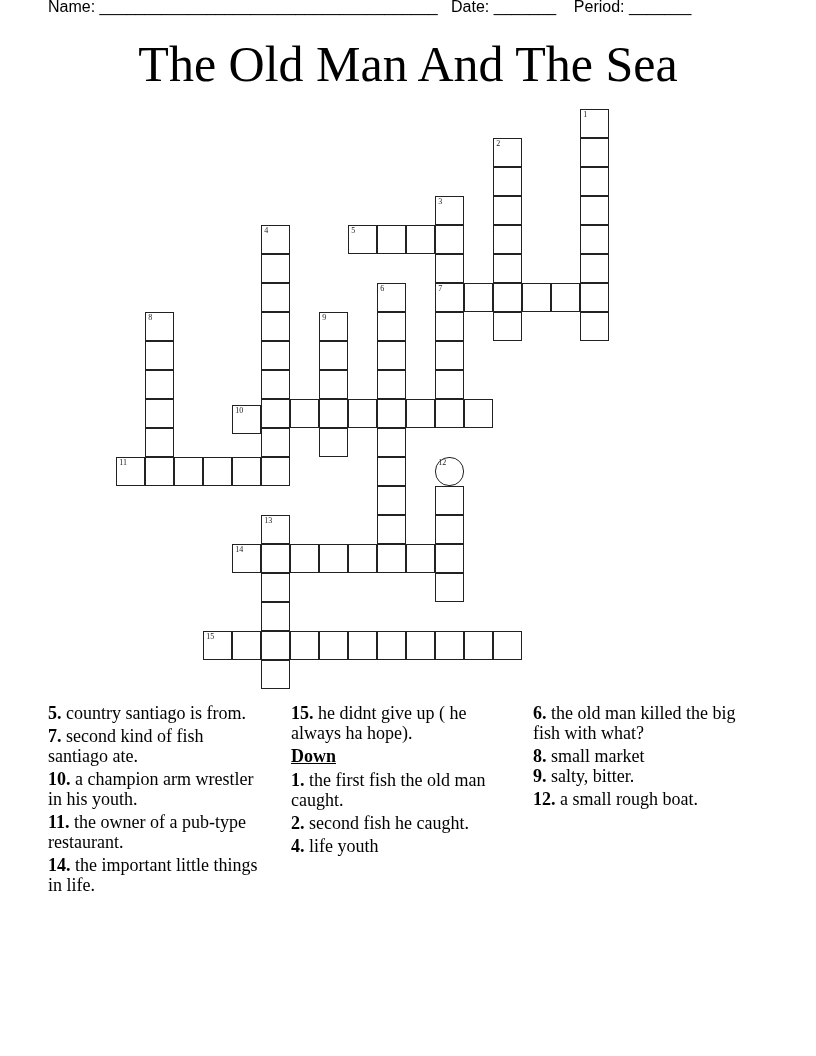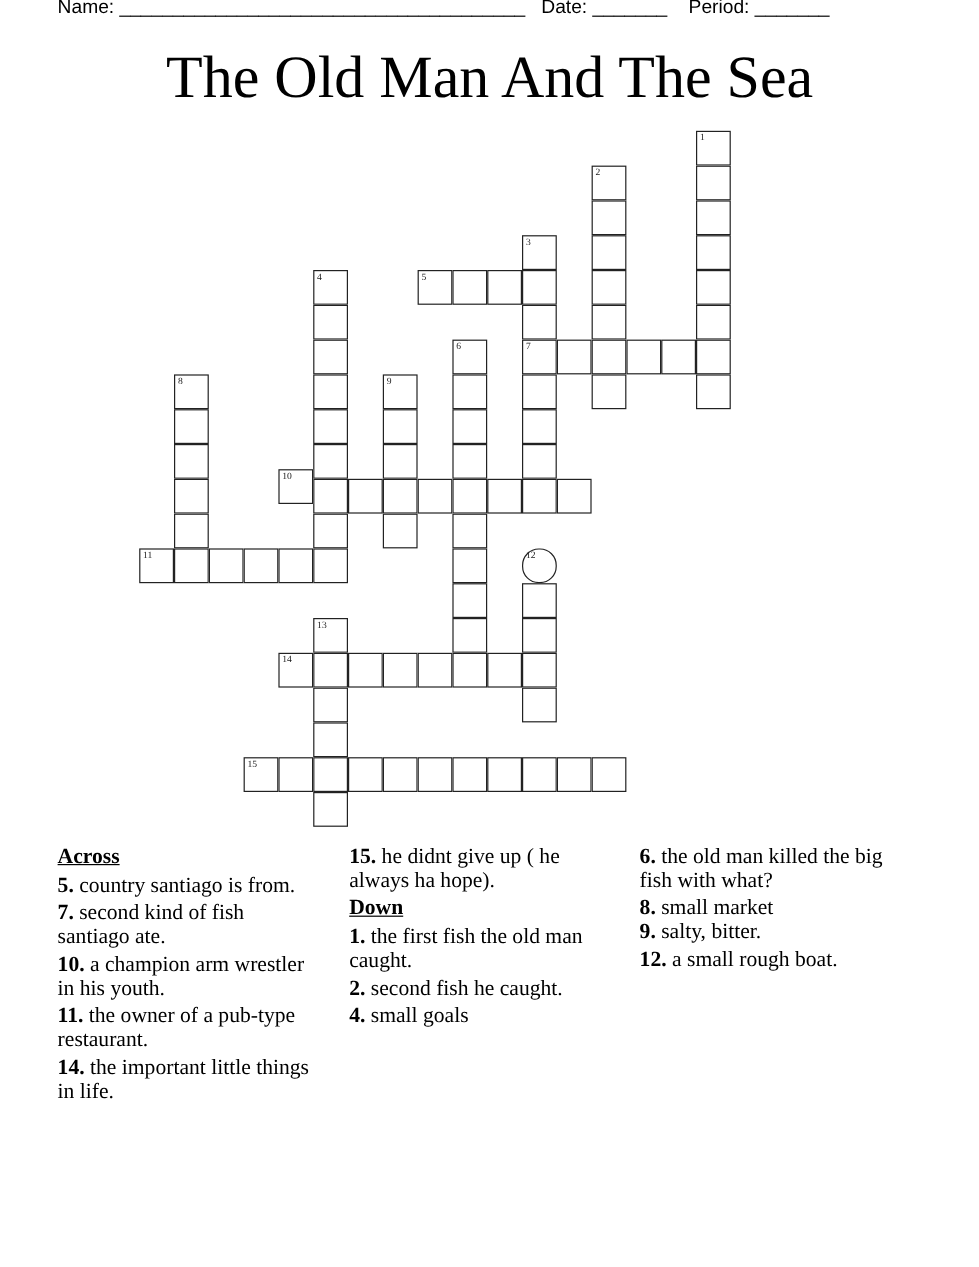--- a/index.html
+++ b/index.html
@@ -92,21 +92,21 @@
     <div class="cell" style="left: 29px; top: 290px;"></div>
     <div class="cell" style="left: 29px; top: 319px;"></div>
     <div class="cell" style="left: 29px; top: 348px;"></div>
     <div class="cell" style="left: 203px; top: 203px;">
       <span class="cell-num">9</span>
     </div>
     <div class="cell" style="left: 203px; top: 232px;"></div>
     <div class="cell" style="left: 203px; top: 261px;"></div>
     <div class="cell" style="left: 203px; top: 290px;"></div>
     <div class="cell" style="left: 203px; top: 319px;"></div>
-    <div class="cell" style="left: 116px; top: 282px;">
+    <div class="cell" style="left: 116px; top: 296px;">
       <span class="cell-num">10</span>
     </div>
     <div class="cell" style="left: 174px; top: 290px;"></div>
     <div class="cell" style="left: 232px; top: 290px;"></div>
     <div class="cell" style="left: 290px; top: 290px;"></div>
     <div class="cell" style="left: 348px; top: 290px;"></div>
     <div class="cell" style="left: 0px; top: 348px;">
       <span class="cell-num">11</span>
     </div>
     <div class="cell" style="left: 58px; top: 348px;"></div>
@@ -144,33 +144,32 @@
     <div class="cell" style="left: 232px; top: 522px;"></div>
     <div class="cell" style="left: 261px; top: 522px;"></div>
     <div class="cell" style="left: 290px; top: 522px;"></div>
     <div class="cell" style="left: 319px; top: 522px;"></div>
     <div class="cell" style="left: 348px; top: 522px;"></div>
     <div class="cell" style="left: 377px; top: 522px;"></div>
   </div>
 
 <div class="clues">
   <div class="clue-col" style="left:48px;">
-    <span class="clue-head">Across</span>
     <div class="clue"><b>5.</b><span> country santiago is from.</span></div>
     <div class="clue"><b>7.</b><span> second kind of fish santiago ate.</span></div>
     <div class="clue"><b>10.</b><span> a champion arm wrestler in his youth.</span></div>
     <div class="clue"><b>11.</b><span> the owner of a pub-type restaurant.</span></div>
     <div class="clue"><b>14.</b><span> the important little things in life.</span></div>
   </div>
   <div class="clue-col" style="left:291px;">
     <div class="clue"><b>15.</b><span> he didnt give up ( he always ha hope).</span></div>
     <span class="clue-head">Down</span>
     <div class="clue"><b>1.</b><span> the first fish the old man caught.</span></div>
     <div class="clue"><b>2.</b><span> second fish he caught.</span></div>
-    <div class="clue"><b>4.</b><span> small goals</span></div>
+    <div class="clue"><b>4.</b><span> life youth</span></div>
   </div>
   <div class="clue-col" style="left:533px;">
     <div class="clue"><b>6.</b><span> the old man killed the big fish with what?</span></div>
     <div class="clue" style="margin-bottom:0"><b>8.</b><span> small market</span></div>
     <div class="clue"><b>9.</b><span> salty, bitter.</span></div>
     <div class="clue"><b>12.</b><span> a small rough boat.</span></div>
   </div>
 </div>
 
 </body></html>

